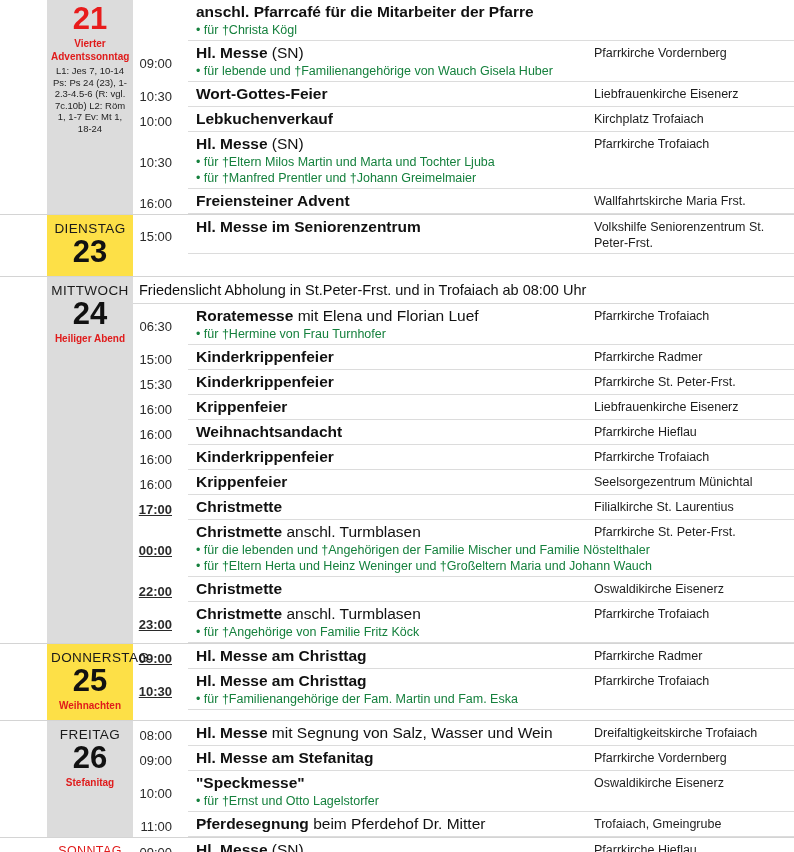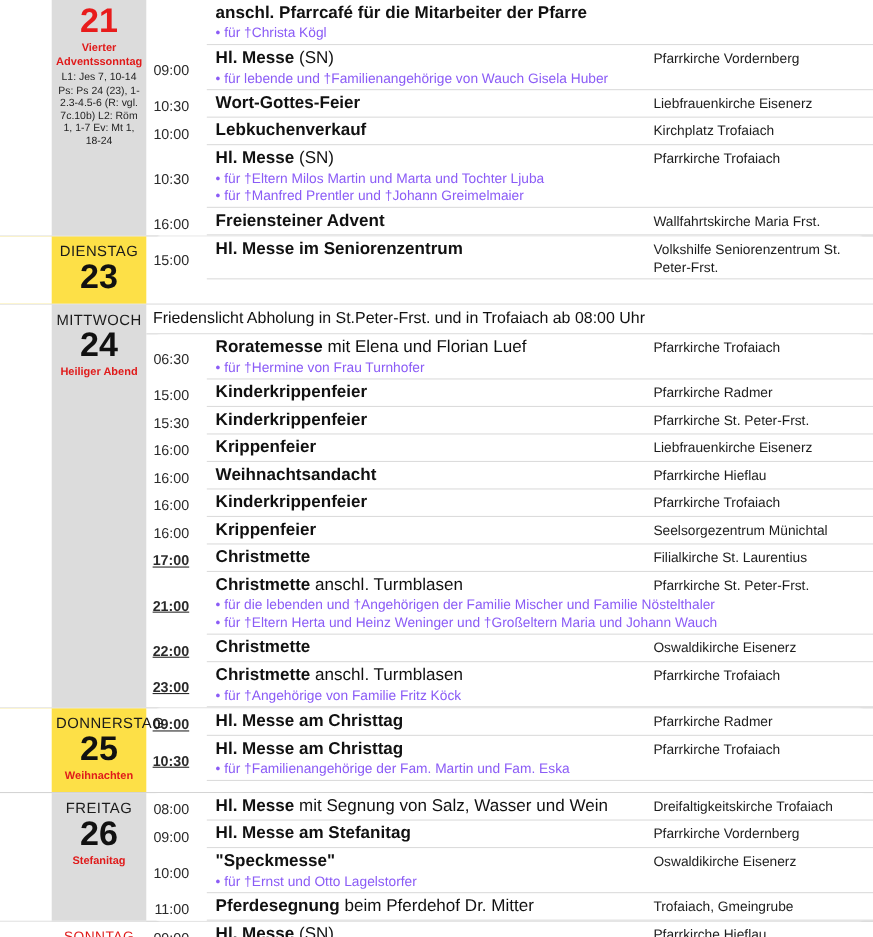--- a/index.html
+++ b/index.html
@@ -120,21 +120,21 @@
     font-size:15.5px;
     font-weight:bold;
     line-height:20px;
     color:#111;
     white-space:nowrap;
   }
   .title .reg{font-weight:normal;}
   .note{
     font-size:12.5px;
     line-height:16px;
-    color:#8b5cf6;
+    color:#15803d;
     white-space:nowrap;
   }
   .loc{
     width:200px;
     min-width:200px;
     font-size:12.5px;
     line-height:16px;
     color:#1d1d1d;
     padding-top:4px;
     padding-right:4px;
@@ -319,21 +319,21 @@
           <div class="time"><u>17:00</u></div>
           <div class="bar" style="background:#f4d52a"></div>
           <div class="body">
             <div class="desc">
               <div class="title"><span>Christmette</span></div>
             </div>
             <div class="loc">Filialkirche St. Laurentius</div>
           </div>
         </div>
         <div class="evrow">
-          <div class="time"><u>21:00</u></div>
+          <div class="time"><u>00:00</u></div>
           <div class="bar" style="background:#3b55b5"></div>
           <div class="body">
             <div class="desc">
               <div class="title"><span>Christmette</span><span class="reg"> anschl. Turmblasen</span></div>
               <div class="note">• für die lebenden und †Angehörigen der Familie Mischer und Familie Nöstelthaler</div>
               <div class="note">• für †Eltern Herta und Heinz Weninger und †Großeltern Maria und Johann Wauch</div>
             </div>
             <div class="loc">Pfarrkirche St. Peter-Frst.</div>
           </div>
         </div>

